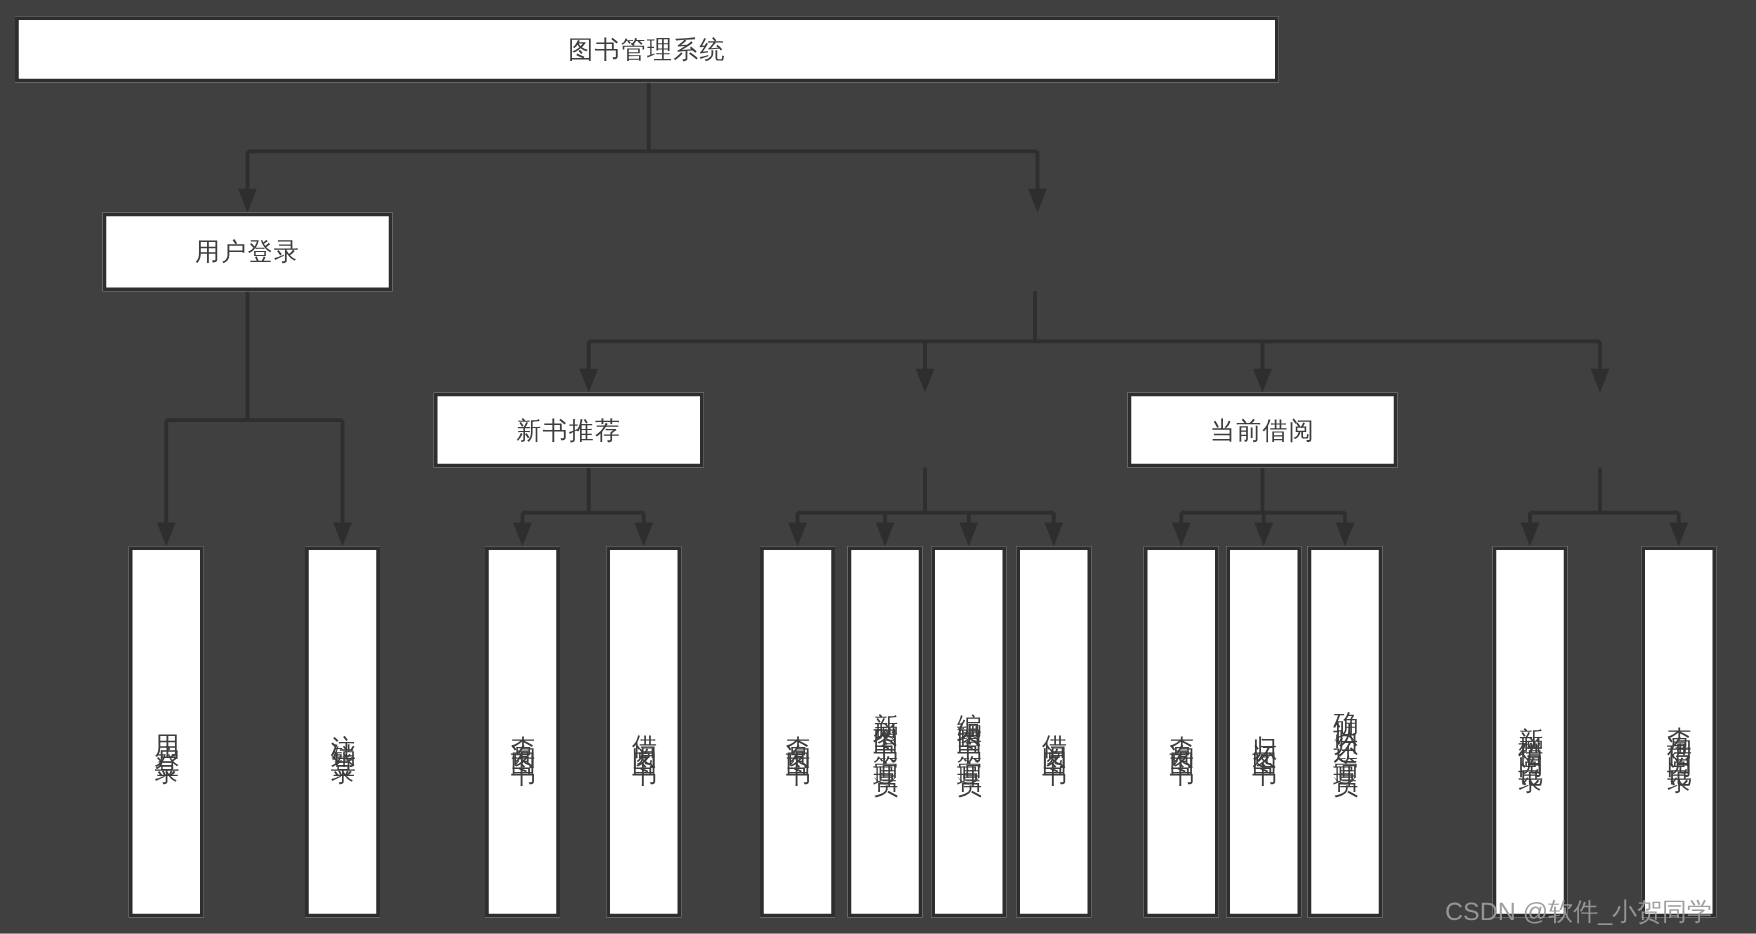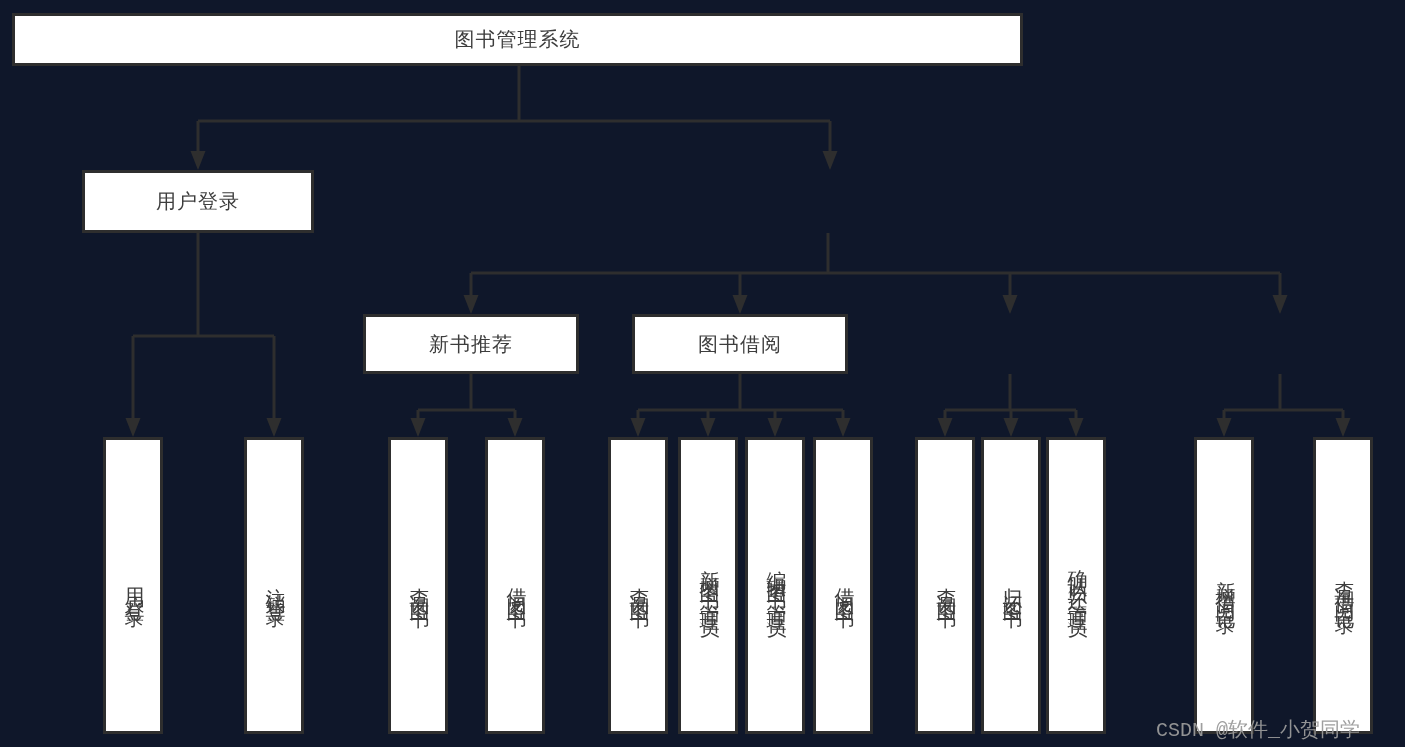--- a/index.html
+++ b/index.html
@@ -1,21 +1,21 @@
 <!DOCTYPE html>
 <html><head>
 <meta charset="utf-8">
 <style>
   html, body { margin: 0; padding: 0; background: #ffffff; }
   .canvas {
     position: relative;
     width: 1405px;
     height: 747px;
-    background: #0f172a;
-    font-family: Liberation Mono, monospace;
+    background: #404040;
+    font-family: Liberation Sans, sans-serif;
     overflow: hidden;
   }
   .wires {
     position: absolute;
     left: 0; top: 0;
     pointer-events: none;
   }
   .node {
     position: absolute;
     box-sizing: border-box;
@@ -93,25 +93,25 @@
   </svg>
 
   <div class="node h" style="left:12px;top:13px;width:1011px;height:53px">
     <span class="lbl">图书管理系统</span>
   </div>
 
   <div class="node h" style="left:82px;top:170px;width:232px;height:63px">
     <span class="lbl">用户登录</span>
   </div>
 
-  <div class="node h" style="left:363px;top:314px;width:216px;height:60px">
+  <div class="node h" style="left:347px;top:314px;width:216px;height:60px">
     <span class="lbl">新书推荐</span>
   </div>
-  <div class="node h" style="left:632px;top:314px;width:216px;height:60px">
-    <span class="lbl">图书借阅</span>
+  <div class="node h" style="left:902px;top:314px;width:216px;height:60px">
+    <span class="lbl">当前借阅</span>
   </div>
 
   <div class="node v" style="left:103px;top:437px;width:60px;height:297px">
     <span class="lbl">用户登录</span>
   </div>
   <div class="node v" style="left:244px;top:437px;width:60px;height:297px">
     <span class="lbl">注销登录</span>
   </div>
 
   <div class="node v" style="left:388px;top:437px;width:60px;height:297px">

